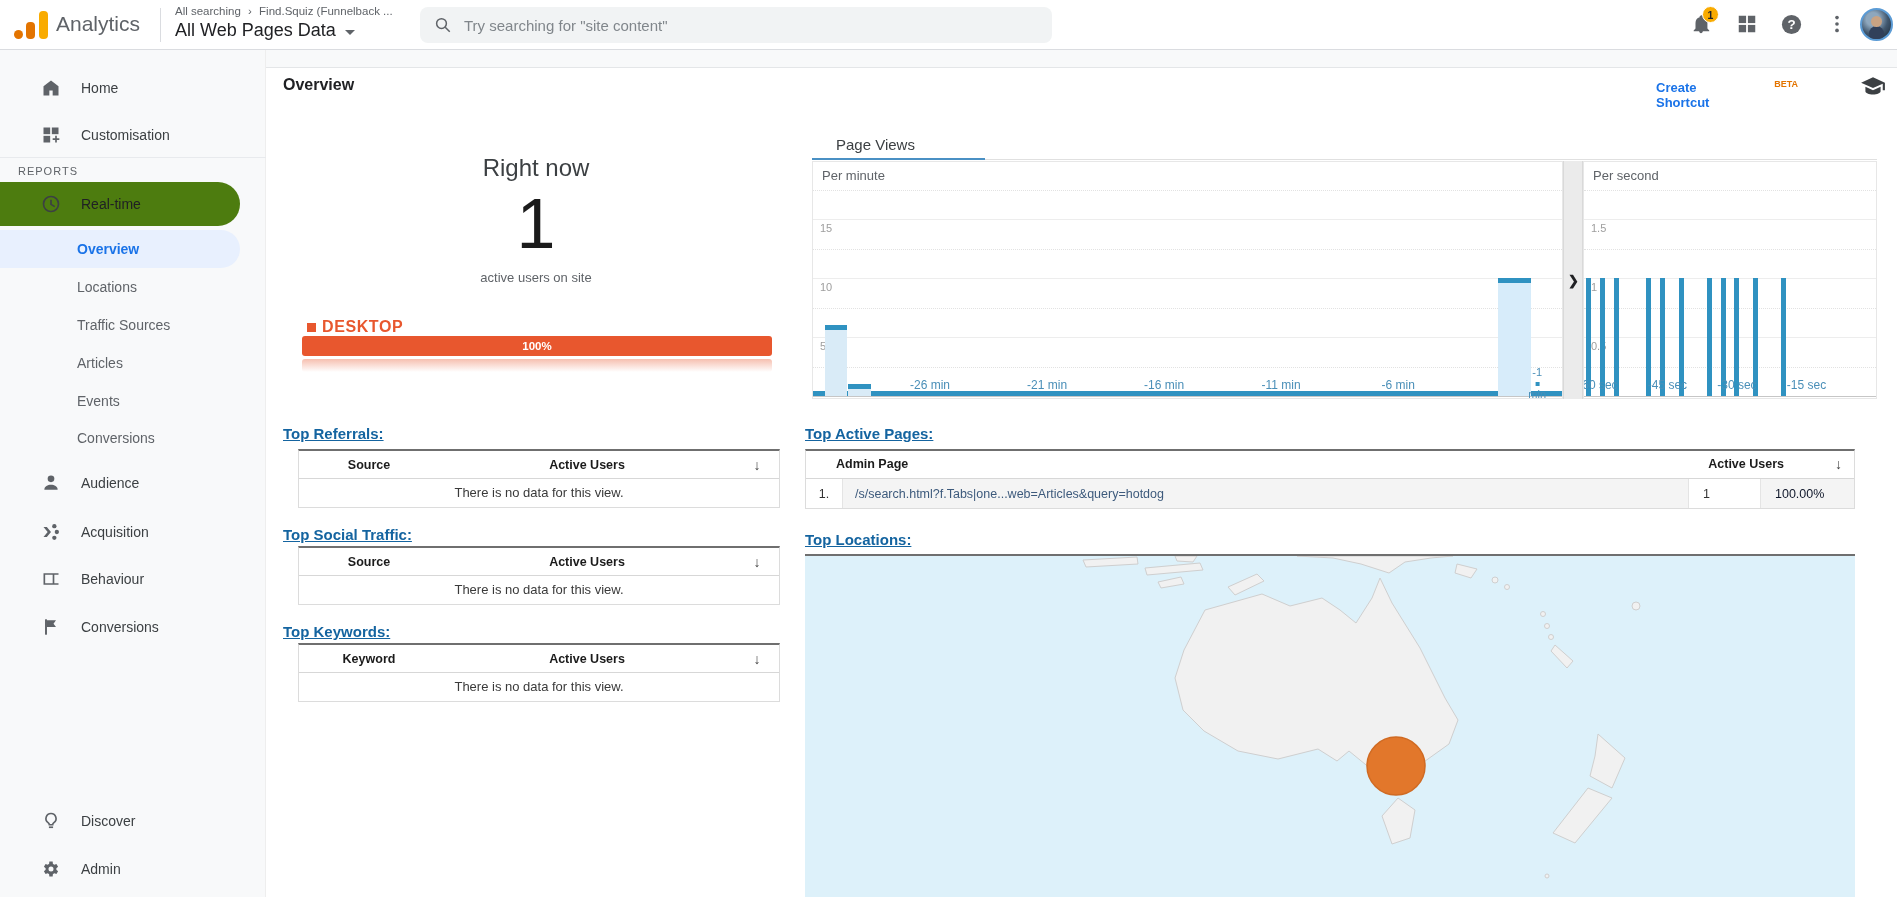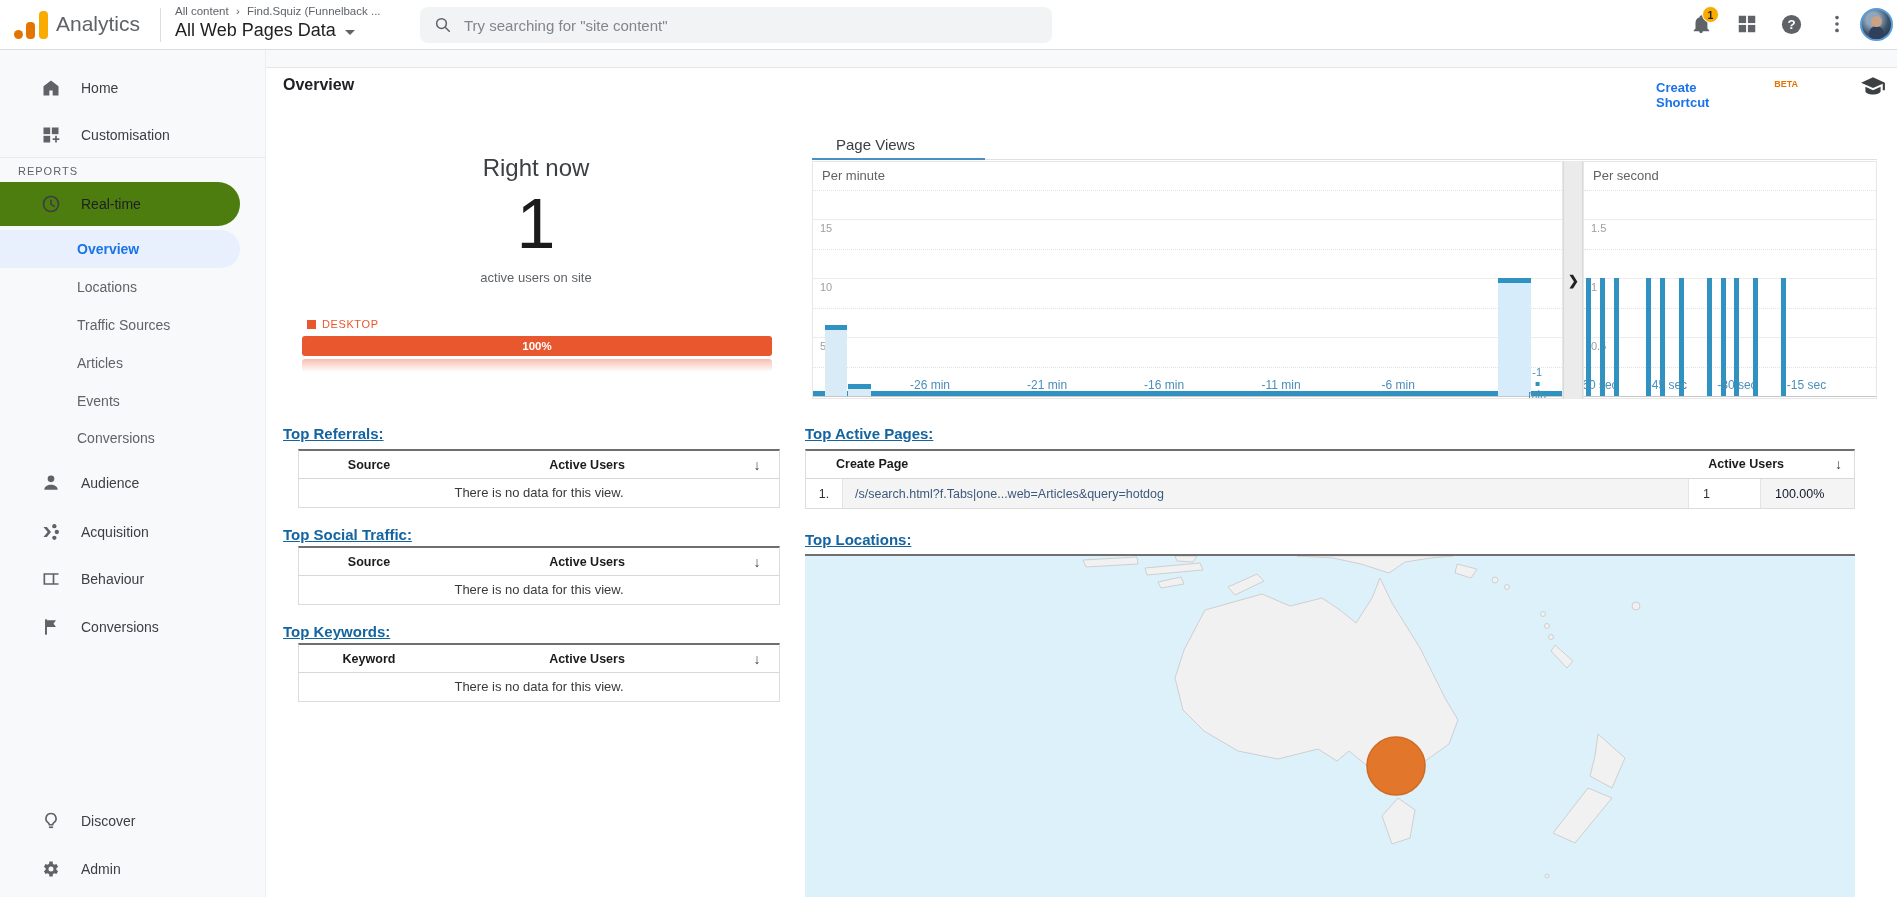--- a/index.html
+++ b/index.html
@@ -62,21 +62,21 @@
   .shortcut-link { font-size:13px; font-weight:bold; color:#1a73e8; cursor:pointer; }
   .beta-tag { font-size:9px; font-weight:bold; color:#e37400; margin-left:4px; margin-top:-1px; }
   .edu-ic { margin-left:26px; margin-top:-4px; cursor:pointer; }
 
   
   .rn-title { position:absolute; left:0; top:104px; width:540px; text-align:center; font-size:24px; color:#3c4043; }
   .rn-count { position:absolute; left:0; top:134px; width:540px; text-align:center; font-size:70px; color:#1b1b1b; }
   .rn-sub   { position:absolute; left:0; top:220px; width:540px; text-align:center; font-size:13px; color:#5f6368; }
   .rn-legend { position:absolute; left:41px; top:268px; display:flex; align-items:center; }
   .rn-legend .sq { width:9px; height:9px; background:var(--c-orange); margin-right:6px; }
-  .rn-legend .lb { font-size:11px; font-weight:normal; letter-spacing:.6px; color:var(--c-orange); }
+  .rn-legend .lb { font-size:16px; font-weight:bold; letter-spacing:.6px; color:var(--c-orange); }
   .rn-bar { position:absolute; left:36px; top:286px; width:470px; height:20px; background:var(--c-orange);
             border-radius:3px; color:#fff; font-size:11.5px; font-weight:bold; text-align:center; line-height:20px; }
   .rn-bar-refl { position:absolute; left:36px; top:309px; width:470px; height:13px; border-radius:3px;
             background:linear-gradient(to bottom, rgba(232,87,46,.38), rgba(232,87,46,0)); }
 
   
   .pv-title { position:absolute; left:546px; top:86px; font-size:15px; color:#3c4043;margin-left:24px; }
   .pv-underline-blue { position:absolute; left:546px; top:108px; width:173px; height:2px; background:#4a90c4; }
   .pv-underline-gray { position:absolute; left:719px; top:109px; width:892px; height:1px; background:#e0e0e0; }
   .pv-panel { position:absolute; top:111px; height:238px; border:1px solid #e7e7e7; background:#fff; overflow:hidden; }
@@ -132,21 +132,21 @@
 
 <header class="hdr">
   <div class="logo-wrap">
     <div class="logo-bar-tall"></div>
       <div class="logo-bar-mid"></div>
       <div class="logo-dot"></div>
   </div>
   <div class="product-name">Analytics</div>
   <div class="hdr-vdiv"></div>
   <div class="crumbs">
-    <span>All content</span>
+    <span>All searching</span>
     <span class="sep">›</span>
     <span>Find.Squiz (Funnelback ...</span>
   </div>
   <div class="property-row">
     <span class="property-name">All Web Pages Data</span>
     <span class="caret-down"></span>
   </div>
   <div class="searchbar">
     <svg width="18" height="18" viewBox="0 0 24 24">
       <circle cx="10" cy="10" r="6.5" fill="none" stroke="#5f6368" stroke-width="2"></circle>
@@ -414,21 +414,21 @@
       <span class="c1">Keyword</span>
       <span class="c2">Active Users</span>
       <span class="mt-sort">↓</span>
     </div>
     <div class="mt-empty">There is no data for this view.</div>
   </div>
 
   <a class="tbl-heading" style="left:539px; top:375px;">Top Active Pages:</a>
   <div class="ap-table">
     <div class="ap-header">
-      <span class="h1">Create Page</span>
+      <span class="h1">Admin Page</span>
       <span class="h2">Active Users</span>
       <span class="mt-sort">↓</span>
     </div>
     <div class="ap-row">
       <span class="cell">1.</span>
       <span class="cell c-page">
           <a href="#">/s/search.html?f.Tabs|one...web=Articles&amp;query=hotdog</a>
         </span>
       <span class="cell c-users">1</span>
       <span class="cell c-pct">100.00%</span>

